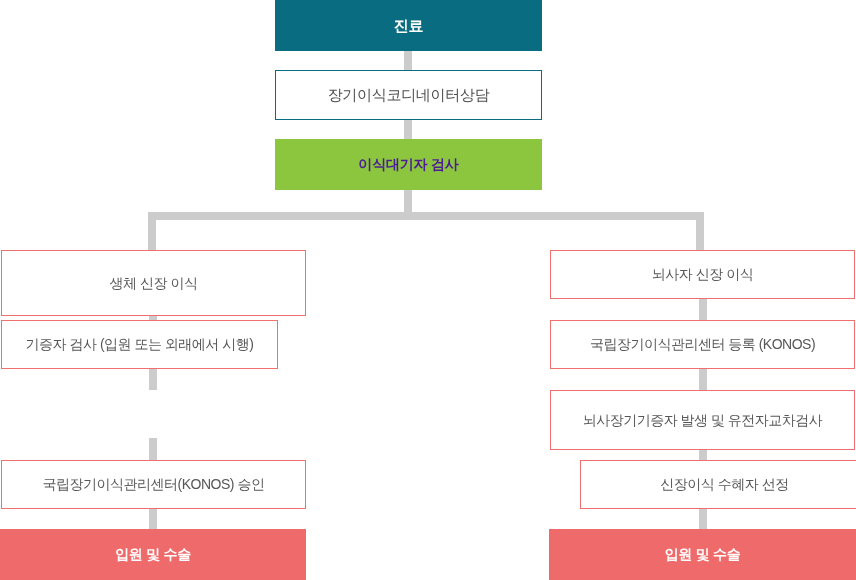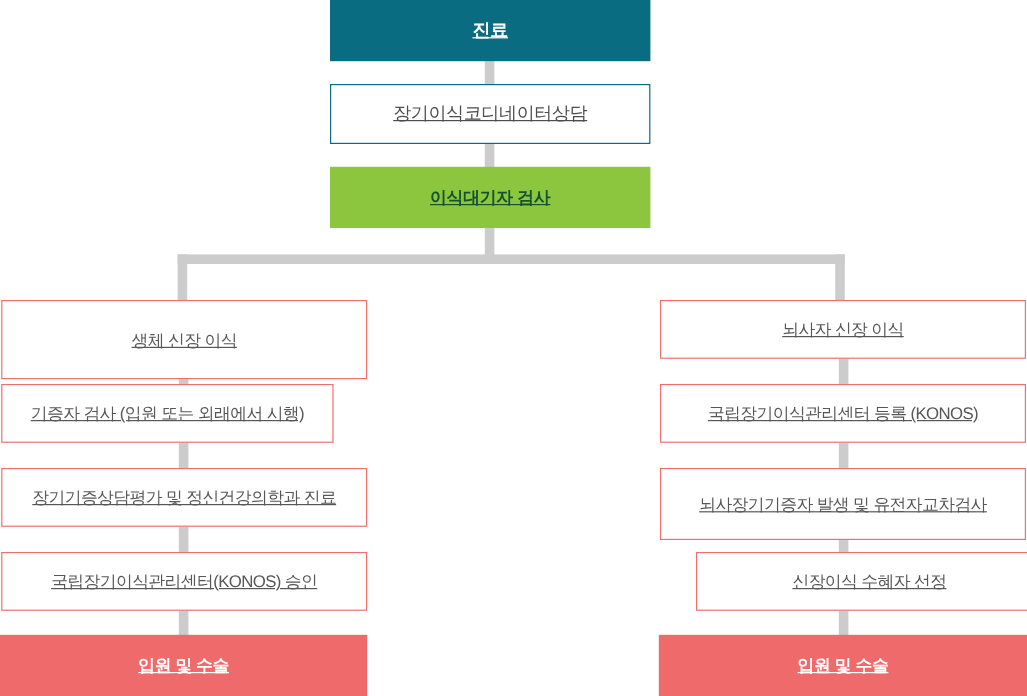--- a/index.html
+++ b/index.html
@@ -30,21 +30,20 @@
   
   .node {
     position: absolute;
     box-sizing: border-box;
     display: flex;
     align-items: center;
     justify-content: center;
     text-align: center;
     z-index: 2;
     line-height: 1.2;
-    text-decoration: underline;
   }
   .node-label {
     display: block;
     white-space: nowrap;
   }
 
   
   .node.fill-teal {
     background: #0a6c80;
     color: #ffffff;
@@ -58,21 +57,21 @@
     background: #ffffff;
     border: 1px solid #0a6c80;
     color: #4d4d4d;
     font-size: 15px;
     letter-spacing: -0.3px;
   }
 
   
   .node.fill-green {
     background: #8cc63f;
-    color: #14532d;
+    color: #4c1d95;
     font-size: 14px;
     font-weight: bold;
     letter-spacing: -0.2px;
   }
 
   
   .node.outline-salmon {
     background: #ffffff;
     border: 1px solid #f0706f;
     color: #575757;
@@ -124,23 +123,20 @@
   </div>
 
   <div class="node outline-salmon" style="left:1px; top:250px; width:305px; height:66px;">
     <span class="node-label">생체 신장 이식</span>
   </div>
 
   <div class="node outline-salmon" style="left:1px; top:320px; width:277px; height:49px;">
     <span class="node-label">기증자 검사 (입원 또는 외래에서 시행)</span>
   </div>
 
-  <div class="node outline-salmon" style="left:1px; top:390px; width:305px; height:49px;">
-    <span class="node-label">장기기증상담평가 및 정신건강의학과 진료</span>
-  </div>
 
   <div class="node outline-salmon" style="left:1px; top:460px; width:305px; height:49px;">
     <span class="node-label">국립장기이식관리센터(KONOS) 승인</span>
   </div>
 
   <div class="node fill-salmon" style="left:0px; top:529px; width:306px; height:51px;">
     <span class="node-label">입원 및 수술</span>
   </div>
 
   <div class="node outline-salmon" style="left:550px; top:250px; width:305px; height:49px;">

